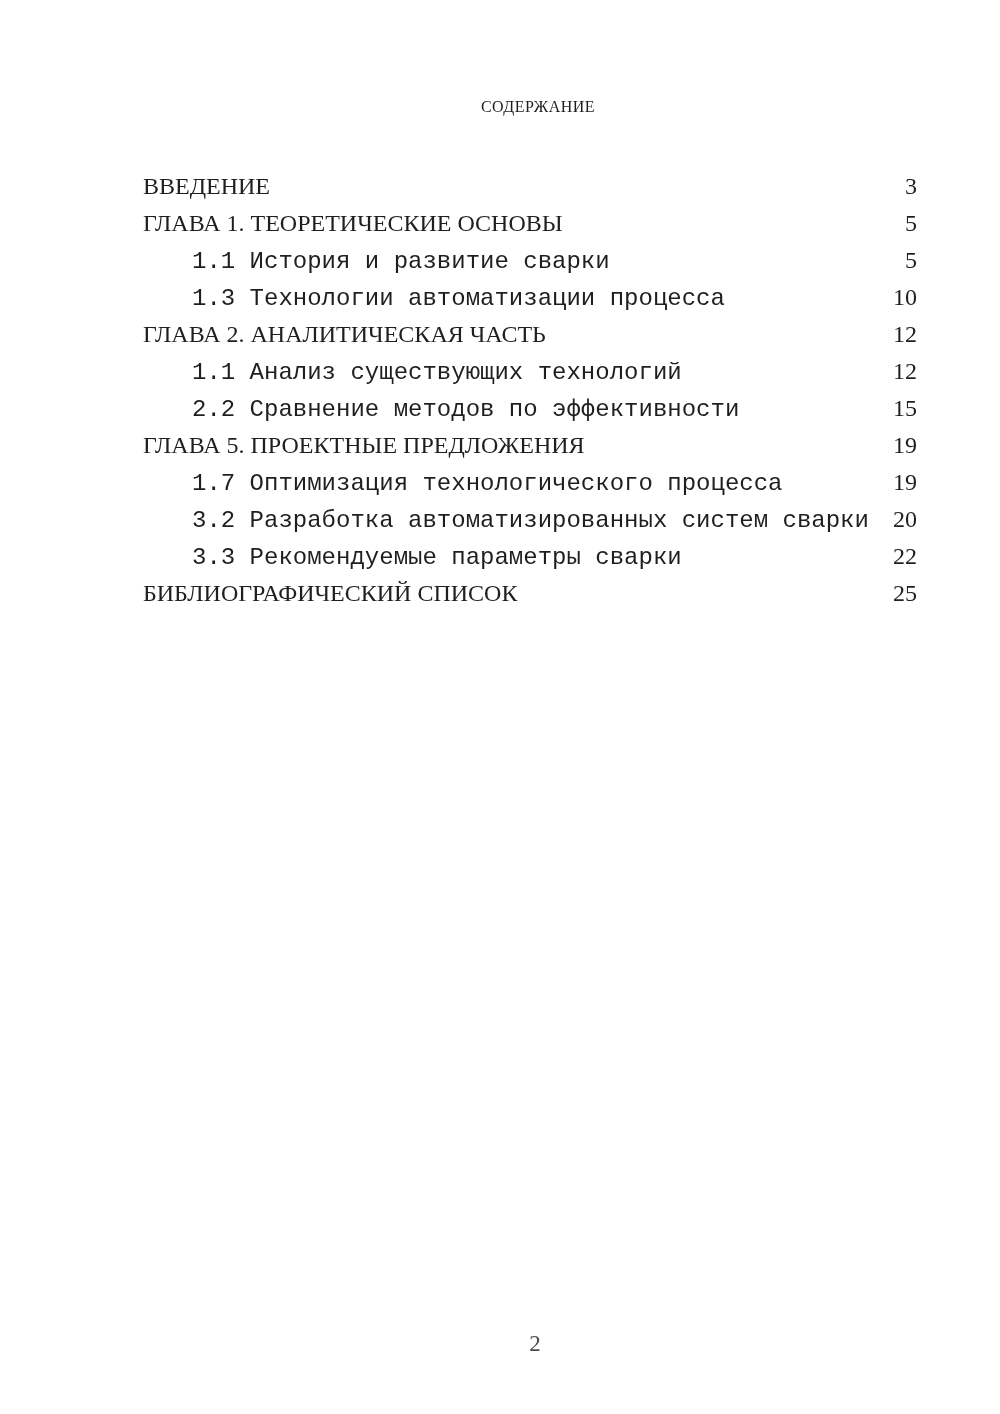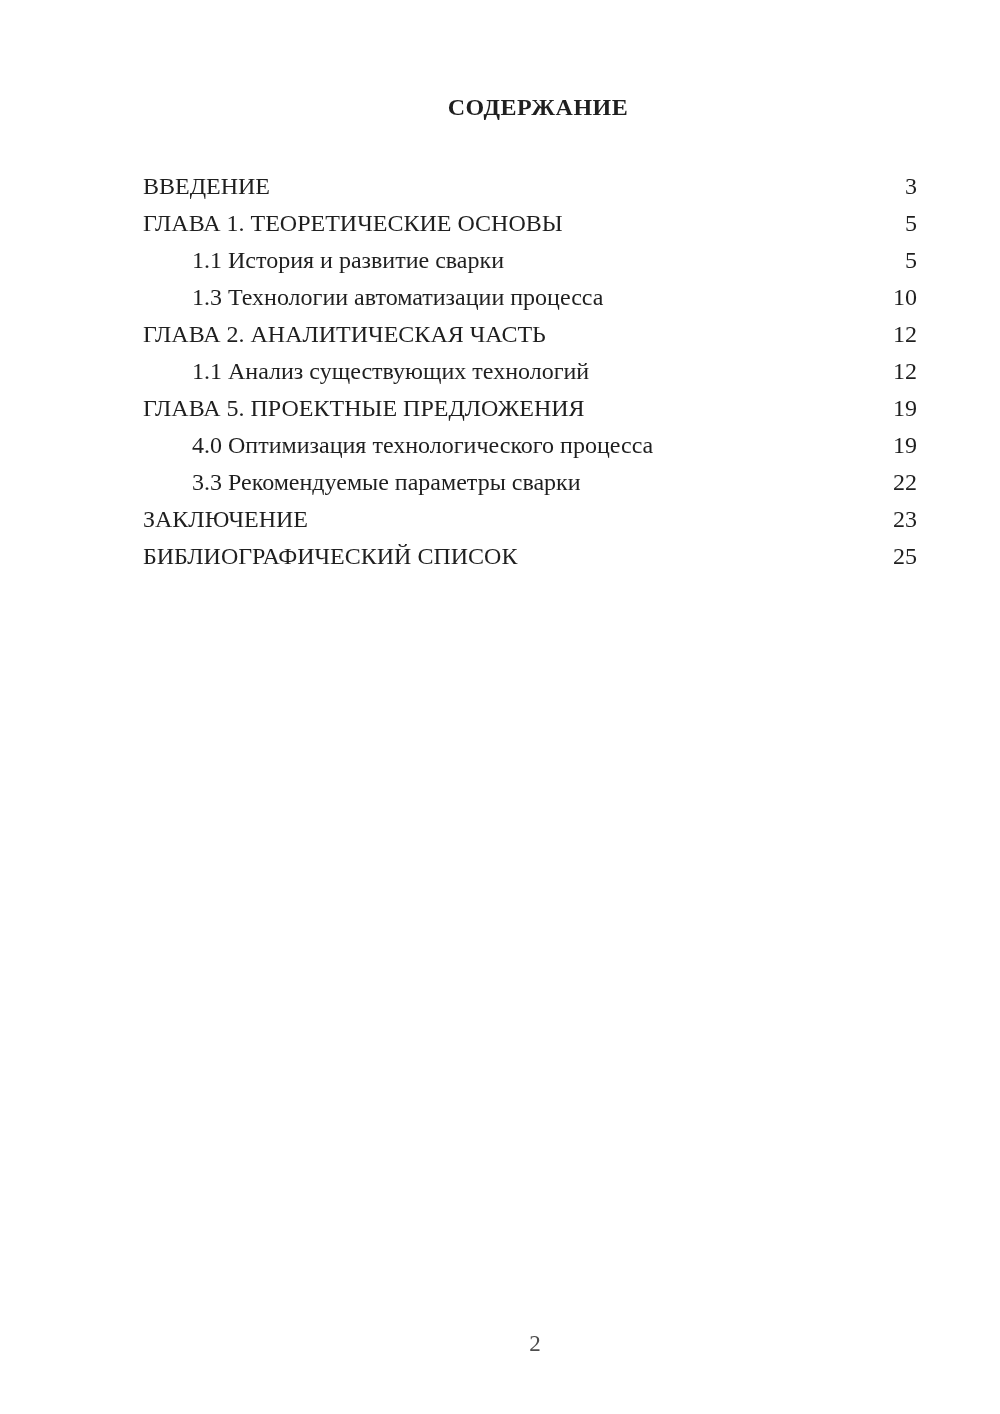--- a/index.html
+++ b/index.html
@@ -16,23 +16,23 @@
     font-family: "Liberation Serif", serif;
     color: #1f1f1f;
   }
   .toc-title {
     position: absolute;
     top: 92px;
     left: 140px;
     width: 796px;
     margin: 0;
     text-align: center;
-    font-size: 24px;
+    font-size: 16px;
     line-height: 30px;
-    font-weight: bold;
+    font-weight: normal;
     letter-spacing: 0.5px;
   }
   .toc-list {
     position: absolute;
     top: 168px;
     left: 143px;
     width: 774px;
   }
   .toc-row {
     display: flex;
@@ -42,20 +42,21 @@
     line-height: 37px;
     font-size: 24px;
     white-space: nowrap;
   }
   .toc-row .toc-label {
     flex: 1 1 auto;
     overflow: hidden;
   }
   .toc-row.indent .toc-label {
     padding-left: 49px;
+    font-family: Liberation Mono, monospace;
   }
   .toc-row .toc-page {
     flex: 0 0 auto;
     text-align: right;
     padding-left: 20px;
   }
   .page-number {
     position: absolute;
     top: 1330px;
     left: 70px;
@@ -90,35 +91,39 @@
         <span class="toc-page">10</span>
       </div>
       <div class="toc-row">
         <span class="toc-label">ГЛАВА 2. АНАЛИТИЧЕСКАЯ ЧАСТЬ</span>
         <span class="toc-page">12</span>
       </div>
       <div class="toc-row indent">
         <span class="toc-label">1.1 Анализ существующих технологий</span>
         <span class="toc-page">12</span>
       </div>
+      <div class="toc-row indent">
+        <span class="toc-label">2.2 Сравнение методов по эффективности</span>
+        <span class="toc-page">15</span>
+      </div>
       <div class="toc-row">
         <span class="toc-label">ГЛАВА 5. ПРОЕКТНЫЕ ПРЕДЛОЖЕНИЯ</span>
         <span class="toc-page">19</span>
       </div>
       <div class="toc-row indent">
-        <span class="toc-label">4.0 Оптимизация технологического процесса</span>
+        <span class="toc-label">1.7 Оптимизация технологического процесса</span>
         <span class="toc-page">19</span>
+      </div>
+      <div class="toc-row indent">
+        <span class="toc-label">3.2 Разработка автоматизированных систем сварки</span>
+        <span class="toc-page">20</span>
       </div>
       <div class="toc-row indent">
         <span class="toc-label">3.3 Рекомендуемые параметры сварки</span>
         <span class="toc-page">22</span>
-      </div>
-      <div class="toc-row">
-        <span class="toc-label">ЗАКЛЮЧЕНИЕ</span>
-        <span class="toc-page">23</span>
       </div>
       <div class="toc-row">
         <span class="toc-label">БИБЛИОГРАФИЧЕСКИЙ СПИСОК</span>
         <span class="toc-page">25</span>
       </div>
     </div>
 
   <div class="page-number">2</div>
 </div>
 

